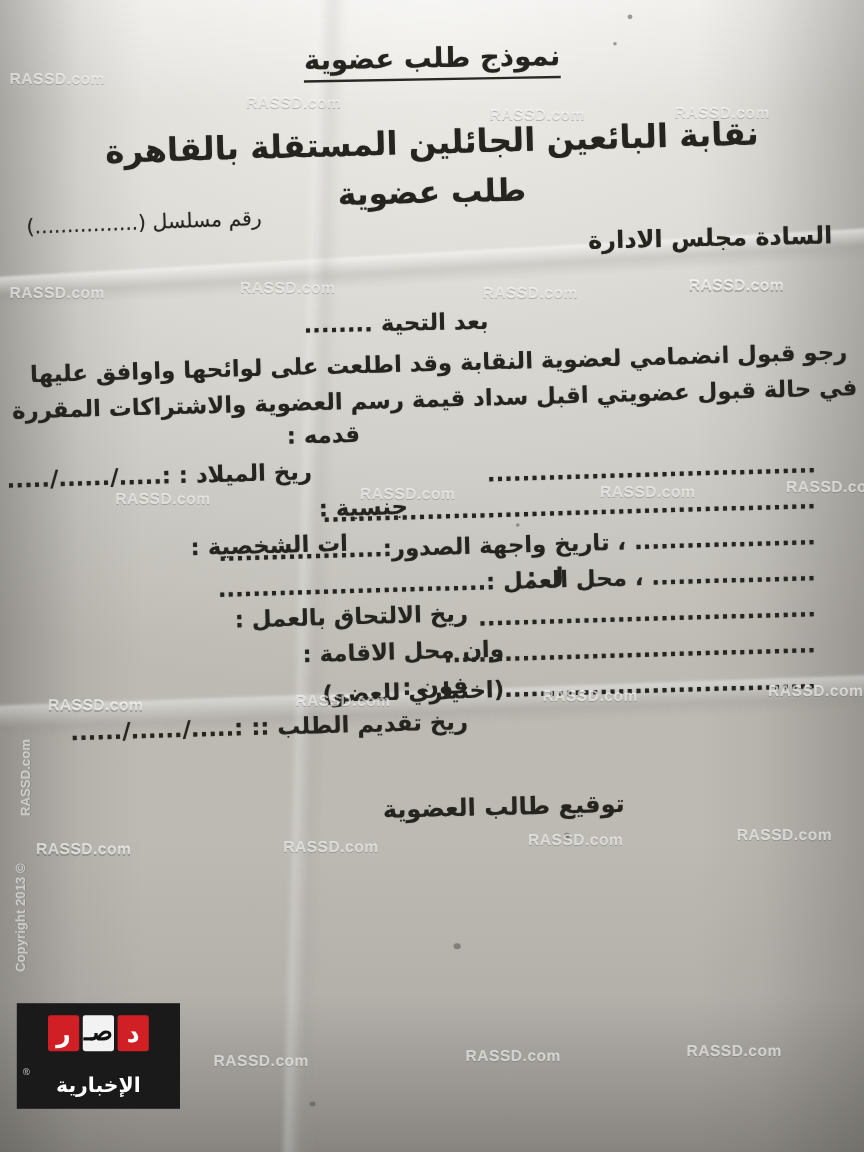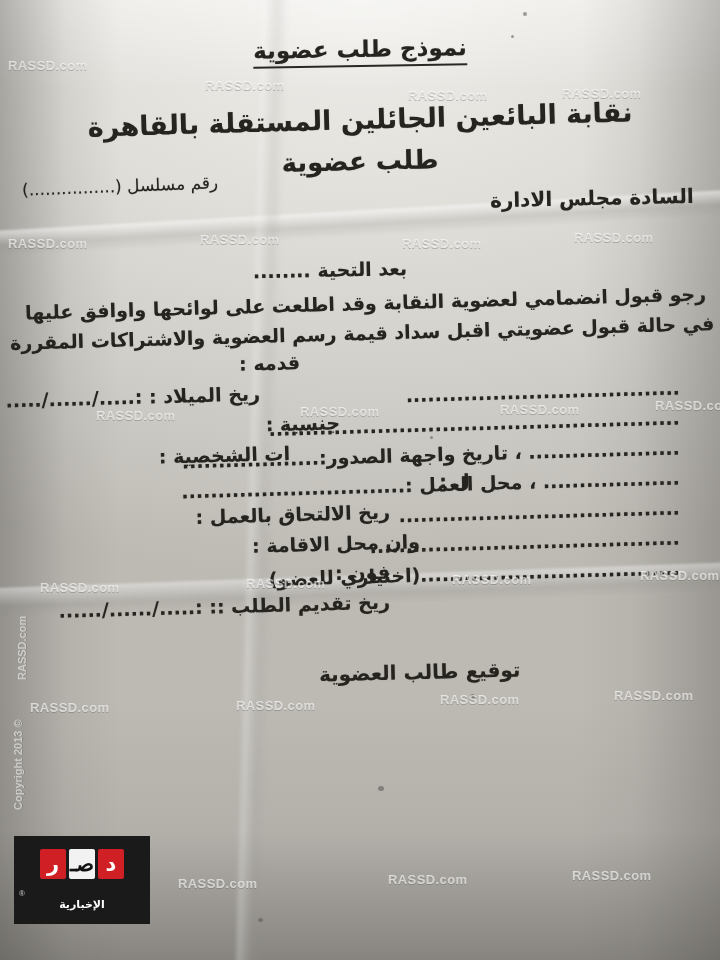--- a/index.html
+++ b/index.html
@@ -231,21 +231,21 @@
     border-radius: 2px;
   }
   .logo-box.white {
     background: #f2f2f2;
     color: #111;
     font-family: Liberation Serif, serif;
   }
   .logo-caption {
     color: #fff;
     font-family: "DejaVu Sans", sans-serif;
-    font-size: 11px;
+    font-size: 17px;
     font-weight: 700;
     margin-top: 19px;
     direction: rtl;
   }
   .logo-reg {
     position: absolute;
     left: 5px;
     bottom: 26px;
     color: #cfcfcf;
     font-size: 8px;

